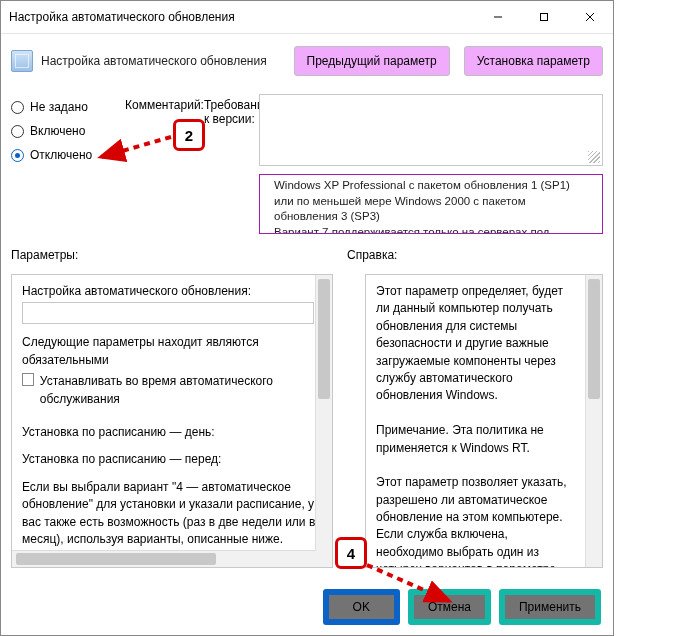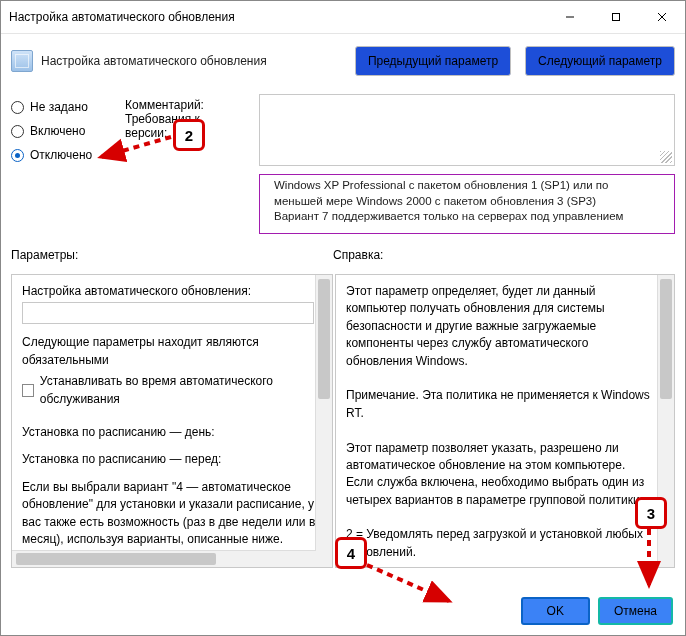--- a/index.html
+++ b/index.html
@@ -1,51 +1,51 @@
 <!DOCTYPE html>
 <html><head>
 <meta charset="utf-8">
 <style>
 html,body{margin:0;padding:0;font-family:"Segoe UI",Tahoma,sans-serif;font-size:12px;color:#000;background:#fff}
-.window{width:686px;height:636px;border:1px solid #888;box-sizing:border-box;position:relative;overflow:hidden}
+.window{width:614px;height:636px;border:1px solid #888;box-sizing:border-box;position:relative;overflow:hidden}
 .titlebar{height:32px;display:flex;align-items:center;padding:0 0 0 8px;border-bottom:1px solid #e5e5e5}
 .titlebar .title{flex:1;font-size:12px}
 .titlebar .winbtn{width:46px;height:32px;display:flex;align-items:center;justify-content:center}
 .headerrow{display:flex;align-items:center;padding:12px 10px;gap:8px}
 .headicon{width:20px;height:20px;background:linear-gradient(#cfe3f8,#9cc1e8);border:1px solid #7fa6cf;border-radius:2px;position:relative}
 .headicon:after{content:"";position:absolute;inset:3px;border:1px solid #fff;opacity:.6}
 .headtxt{flex:1;font-size:12px;color:#222}
-.navbtn{height:28px;border:1px solid #bfbfbf;background:#1d4ed8;border-radius:3px;padding:0 12px;font-size:12px;display:flex;align-items:center;margin-left:6px;cursor:pointer}
+.navbtn{height:28px;border:1px solid #bfbfbf;background:#f0abfc;border-radius:3px;padding:0 12px;font-size:12px;display:flex;align-items:center;margin-left:6px;cursor:pointer}
 .section1{display:flex;padding:6px 10px 14px 10px;gap:14px}
 .radios{display:flex;flex-direction:column;gap:10px;padding-top:6px;width:100px}
 .radio{display:flex;align-items:center;gap:6px;cursor:pointer}
 .radio .dot{width:13px;height:13px;border:1px solid #333;border-radius:50%;box-sizing:border-box;position:relative;background:#fff}
 .radio.sel .dot{border-color:#0b63c6}
 .radio.sel .dot:after{content:"";position:absolute;inset:3px;border-radius:50%;background:#0b63c6}
-.midcol{width:120px;display:flex;flex-direction:column;padding-top:4px}
+.midcol{width:120px;display:flex;flex-direction:row;justify-content:space-between;padding-top:4px}
 .midlabel{font-size:12px}
 .rightcol{flex:1;display:flex;flex-direction:column;gap:8px}
 .commentbox{border:1px solid #c8c8c8;height:70px;background:#fff;position:relative}
 .commentbox .scr{position:absolute;right:2px;bottom:2px;width:12px;height:12px;background:repeating-linear-gradient(135deg,#bbb 0 1px,transparent 1px 3px)}
 .reqbox{border:1px solid #a21caf;height:52px;overflow:hidden;padding:3px 14px;font-size:11.5px;line-height:1.35;color:#222}
-.split{display:flex;padding:0 10px;align-items:flex-start}
+.split{display:flex;padding:0 10px;gap:14px;align-items:flex-start}
 .splitlabel{font-size:12px;margin-bottom:4px}
-.panes{display:flex;gap:2px;padding:8px 10px 0 10px}
+.panes{display:flex;gap:32px;padding:8px 10px 0 10px}
 .pane{border:1px solid #c8c8c8;height:294px;overflow:hidden;position:relative;padding:8px 10px;box-sizing:border-box;font-size:12px;line-height:1.45}
 .pane.left{width:322px}
 .pane.right{flex:1}
 .pane .vscroll{position:absolute;right:0;top:0;bottom:0;width:16px;background:#f1f1f1;border-left:1px solid #ddd}
 .pane .vscroll .thumb{position:absolute;left:2px;right:2px;top:4px;height:120px;background:#c8c8c8;border-radius:2px}
 .pane .hscroll{position:absolute;left:0;right:16px;bottom:0;height:16px;background:#f1f1f1;border-top:1px solid #ddd}
 .pane .hscroll .thumb{position:absolute;top:2px;bottom:2px;left:4px;width:200px;background:#c8c8c8;border-radius:2px}
 .inp{border:1px solid #c8c8c8;height:20px;width:290px;display:block;margin-top:2px}
-.chk{display:flex;align-items:center;gap:6px;margin:4px 0}
+.chk{display:flex;gap:6px;margin:4px 0}
 .chk .box{width:13px;height:13px;border:1px solid #888;background:#fff;box-sizing:border-box}
 .footerbtns{position:absolute;bottom:10px;right:12px;display:flex;gap:8px}
-.fbtn{height:24px;border:2px solid #14b8a6;background:#3b82f6;border-radius:3px;padding:0 14px;font-size:12px;display:flex;align-items:center;cursor:pointer}
+.fbtn{height:24px;border:6px solid #14b8a6;background:#737373;border-radius:3px;padding:0 14px;font-size:12px;display:flex;align-items:center;cursor:pointer}
 .fbtn.primary{border-color:#0b63c6}
 
 
 .ann-badge{position:absolute;width:26px;height:26px;border:3px solid #d60000;border-radius:6px;background:#fff;color:#000;font-weight:700;font-size:15px;display:flex;align-items:center;justify-content:center;z-index:50;pointer-events:none}
 .ann-arrow{position:absolute;z-index:49;pointer-events:none}
 </style>
 </head>
 <body>
 
 <div class="window">
@@ -67,21 +67,21 @@
           <line x1="1" y1="1" x2="9" y2="9" stroke="#000"></line>
           <line x1="9" y1="1" x2="1" y2="9" stroke="#000"></line>
         </svg>
       </div>
   </div>
 
   <div class="headerrow">
     <div class="headicon"></div>
     <div class="headtxt">Настройка автоматического обновления</div>
     <div class="navbtn">Предыдущий параметр</div>
-    <div class="navbtn">Следующий параметр</div>
+    <div class="navbtn">Установка параметр</div>
   </div>
 
   <div class="section1">
     <div class="radios">
       <label class="radio">
           <span class="dot"></span>
           <span>Не задано</span>
         </label>
       <label class="radio">
           <span class="dot"></span>
@@ -151,20 +151,21 @@
       Когда Windows находит обновления, применимые к данному компьютеру, пользователи получают уведомления о готовности обновлений к загрузке. После перехода в центр обновления Windows пользователи могут загрузить и установить все доступные обновления.</div>
       <div class="vscroll">
           <div class="thumb"></div>
         </div>
     </div>
   </div>
 
   <div class="footerbtns">
     <div class="fbtn primary" style="padding:0 24px">OK</div>
     <div class="fbtn">Отмена</div>
+    <div class="fbtn">Применить</div>
   </div>
 
   <div class="ann-badge" style="left:172px;top:118px">2</div>
   <div class="ann-badge" style="left:634px;top:496px">3</div>
   <div class="ann-badge" style="left:334px;top:536px">4</div>
 
   <svg class="ann-arrow" style="left:90px;top:132px" width="85" height="30">
     <defs>
         <marker id="ah" markerWidth="8" markerHeight="8" refX="6" refY="3" orient="auto">
           <path d="M0,0 L7,3 L0,6 Z" fill="#d60000"></path>

